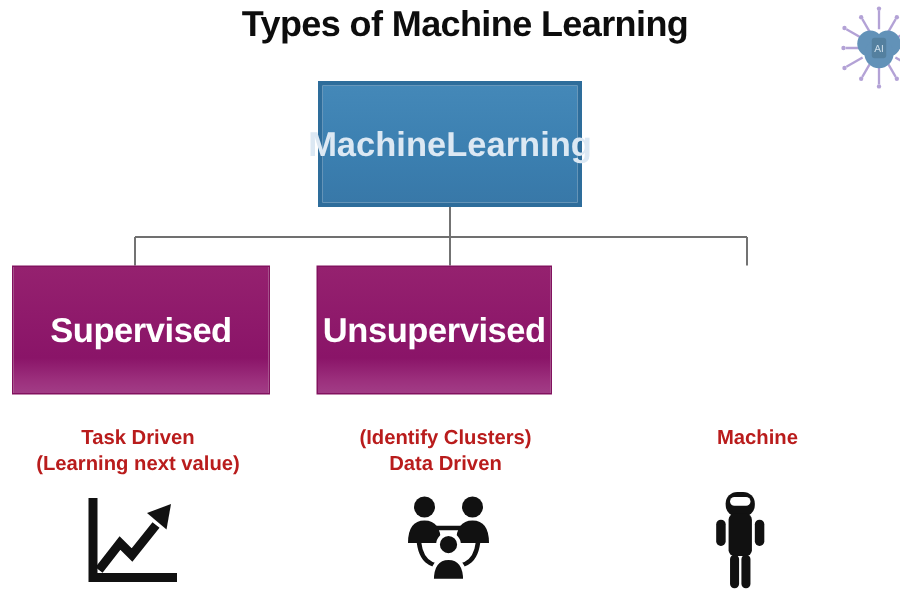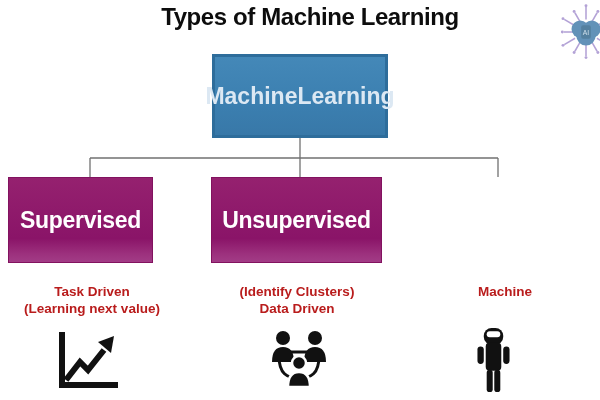--- a/index.html
+++ b/index.html
@@ -53,22 +53,22 @@
   }
   .branch-node {
     top: 177px; height: 86px;
     background: linear-gradient(180deg, #95216f 0%, #8a1468 72%, #9c307d 90%, #a23c86 100%);
     border: 1px solid #82125f;
     color: #ffffff;
     font-size: 23px;
     font-weight: 700;
     letter-spacing: -0.3px;
   }
-  .branch-supervised    { left: 8px;   width: 145px; }
-  .branch-unsupervised  { left: 211px; width: 171px; }
+  .branch-supervised    { left: 8px;   width: 172px; }
+  .branch-unsupervised  { left: 211px; width: 157px; }
   .branch-reinforcement { left: 417px; width: 180px; }
   .caption {
     position: absolute;
     top: 284px;
     width: 180px;
     text-align: center;
     font-size: 13.5px;
     font-weight: 700;
     line-height: 16.5px;
     color: #b91c1c;

